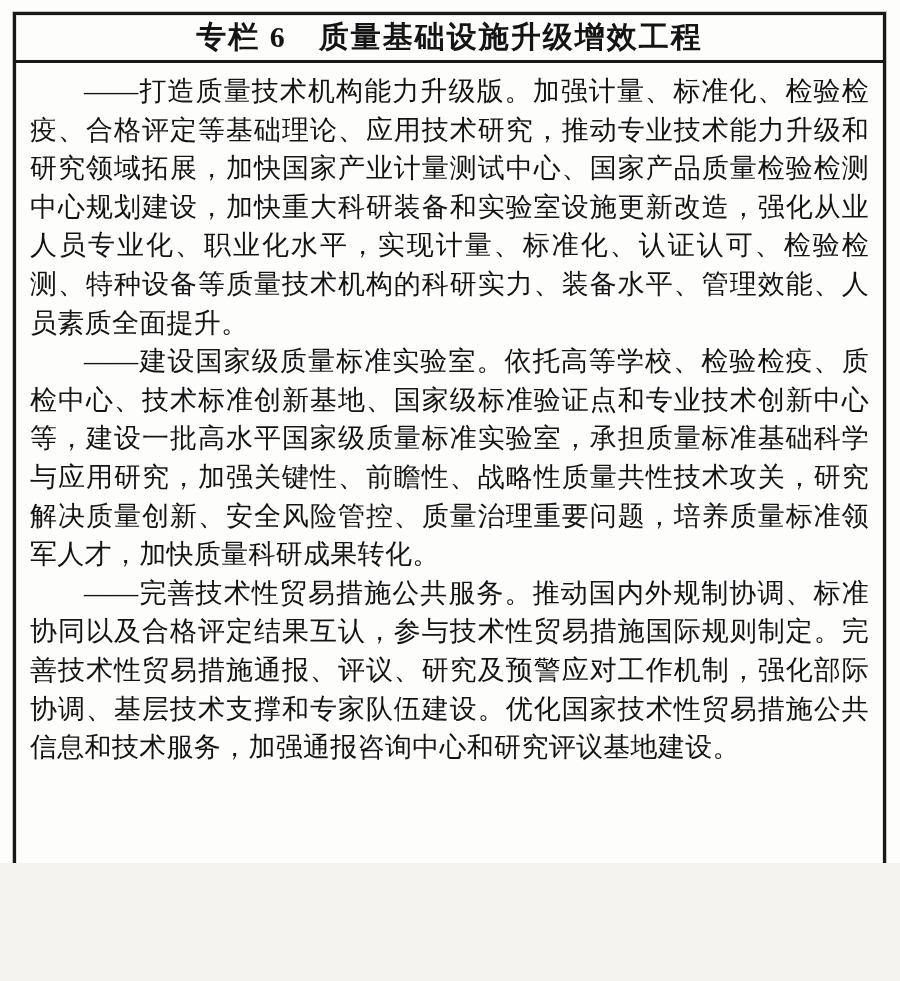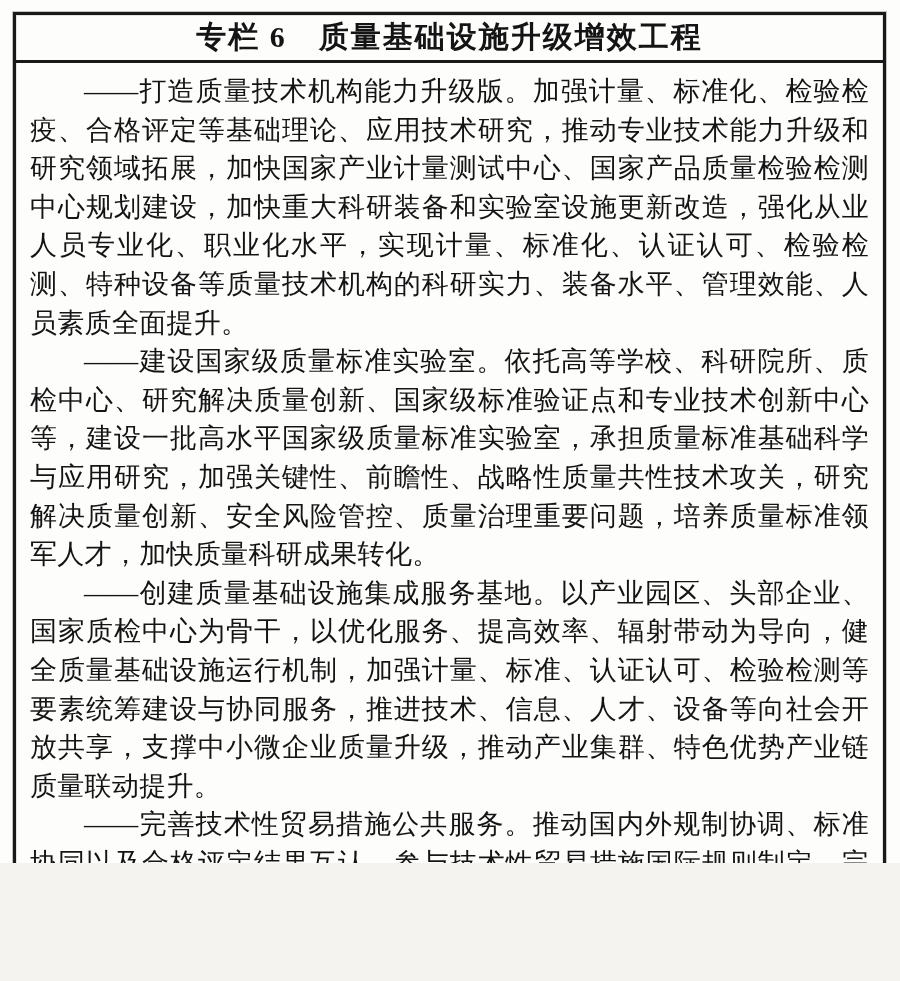--- a/index.html
+++ b/index.html
@@ -59,18 +59,17 @@
   }
 </style>
 </head>
 <body>
 
 <div class="page">
   <div class="panel">
     <div class="panel-title">专栏 6　质量基础设施升级增效工程</div>
     <div class="panel-body">
       <p>——打造质量技术机构能力升级版。加强计量、标准化、检验检疫、合格评定等基础理论、应用技术研究，推动专业技术能力升级和研究领域拓展，加快国家产业计量测试中心、国家产品质量检验检测中心规划建设，加快重大科研装备和实验室设施更新改造，强化从业人员专业化、职业化水平，实现计量、标准化、认证认可、检验检测、特种设备等质量技术机构的科研实力、装备水平、管理效能、人员素质全面提升。</p>
-      <p>——建设国家级质量标准实验室。依托高等学校、科研院所、质检中心、研究解决质量创新、国家级标准验证点和专业技术创新中心等，建设一批高水平国家级质量标准实验室，承担质量标准基础科学与应用研究，加强关键性、前瞻性、战略性质量共性技术攻关，研究解决质量创新、安全风险管控、质量治理重要问题，培养质量标准领军人才，加快质量科研成果转化。</p>
-      <p>——创建质量基础设施集成服务基地。以产业园区、头部企业、国家质检中心为骨干，以优化服务、提高效率、辐射带动为导向，健全质量基础设施运行机制，加强计量、标准、认证认可、检验检测等要素统筹建设与协同服务，推进技术、信息、人才、设备等向社会开放共享，支撑中小微企业质量升级，推动产业集群、特色优势产业链质量联动提升。</p>
+      <p>——建设国家级质量标准实验室。依托高等学校、检验检疫、质检中心、技术标准创新基地、国家级标准验证点和专业技术创新中心等，建设一批高水平国家级质量标准实验室，承担质量标准基础科学与应用研究，加强关键性、前瞻性、战略性质量共性技术攻关，研究解决质量创新、安全风险管控、质量治理重要问题，培养质量标准领军人才，加快质量科研成果转化。</p>
       <p>——完善技术性贸易措施公共服务。推动国内外规制协调、标准协同以及合格评定结果互认，参与技术性贸易措施国际规则制定。完善技术性贸易措施通报、评议、研究及预警应对工作机制，强化部际协调、基层技术支撑和专家队伍建设。优化国家技术性贸易措施公共信息和技术服务，加强通报咨询中心和研究评议基地建设。</p>
     </div>
   </div>
 </div>
 
 </body></html>

